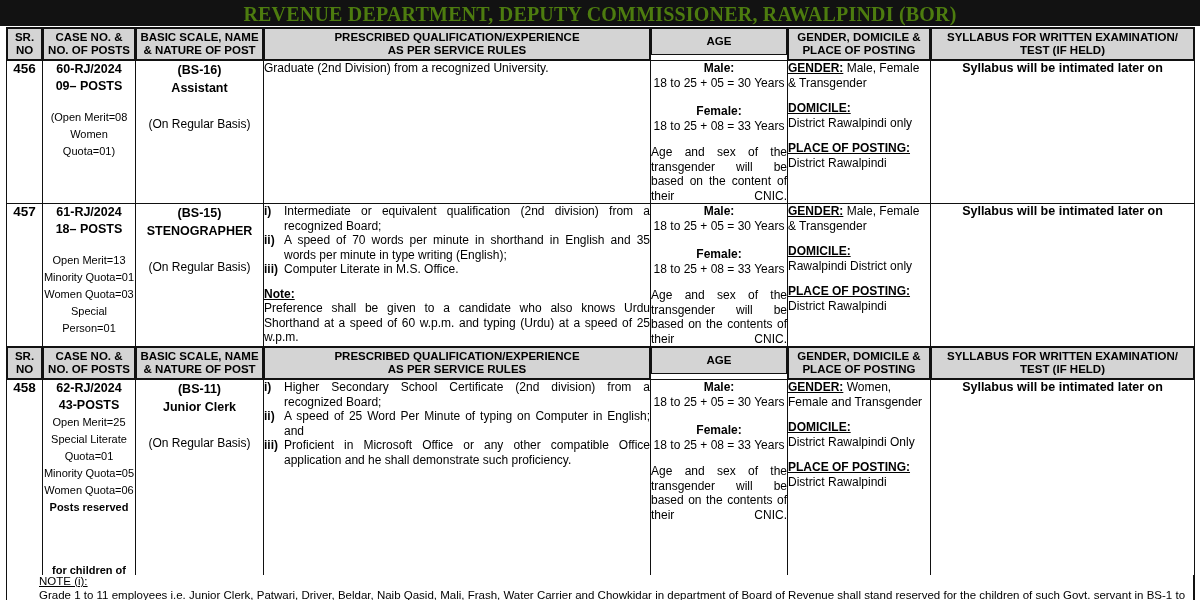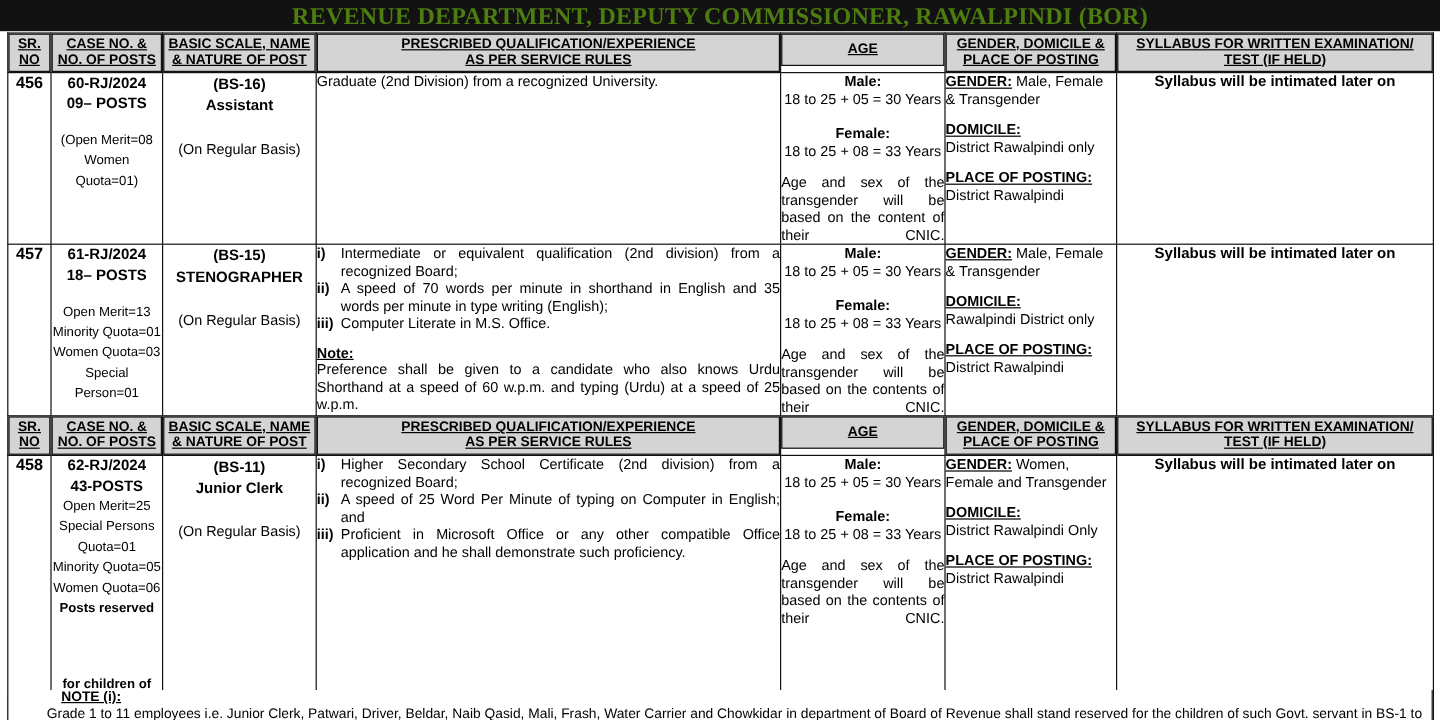--- a/index.html
+++ b/index.html
@@ -56,21 +56,21 @@
     background: #d4d4d4;
     text-align: center;
     font-weight: bold;
     font-size: 11.5px;
     line-height: 12.5px;
     padding: 2px 1px 3px 1px;
     min-height: 27px;
     display: flex; flex-direction: column;
     align-items: center; justify-content: center;
   }
-  .hdr-chip span { display:block;text-decoration:underline; }
+  .hdr-chip span { display:block; }
 
   .cell-pad { padding: 3px 4px 4px 4px; }
 
   
   .c-sr {
     text-align: center; font-weight: bold; font-size: 13.5px;
     padding-top: 6px;
   }
   .c-case { text-align: center; font-size: 11.5px; line-height: 17px; }
   .c-case .b { font-weight: bold; font-size: 12.5px; }
@@ -108,21 +108,21 @@
     position: absolute;
     left: 6px;
     width: 1188px;
     border-left: 1.6px solid #111;
     border-right: 1.6px solid #111;
     background: #fff;
     padding: 0 0 0 32px;
     font-size: 11.5px;
     line-height: 13.5px;
   }
-  .notes .nh { font-weight: bold; text-decoration: underline; margin-left: 12px; }
+  .notes .nh { font-weight: normal; text-decoration: underline; }
   .notes .np { margin: 0; padding-right: 6px; }
 
   
   .smudge {
     position:absolute; left:66px; top:-3px; width:26px; height:10px;
     background:#9a9a9a; border-radius:50%; opacity:.45;
   }
 </style>
 </head>
 <body>
@@ -322,21 +322,21 @@
           </td>
         </tr>
         <tr style="height: 196px;">
           <td class="c-sr cell-pad">
             <div>458</div>
           </td>
           <td class="c-case cell-pad">
             <div class="b">62-RJ/2024</div>
             <div class="b">43-POSTS</div>
             <div class="sm">Open Merit=25</div>
-            <div class="sm">Special Persons</div>
+            <div class="sm">Special Literate</div>
             <div class="sm">Quota=01</div>
             <div class="sm">Minority Quota=05</div>
             <div class="sm">Women Quota=06</div>
             <div class="sm" style="font-weight: bold;">Posts reserved</div>
             <div class="sm" style="font-weight: bold; margin-top: 46px;">for children of</div>
             <div class="sm" style="font-weight: bold;">employees of</div>
             <div class="sm" style="font-weight: bold;">BOR only=09</div>
           </td>
           <td class="c-post cell-pad">
             <div class="b">(BS-11)</div>

